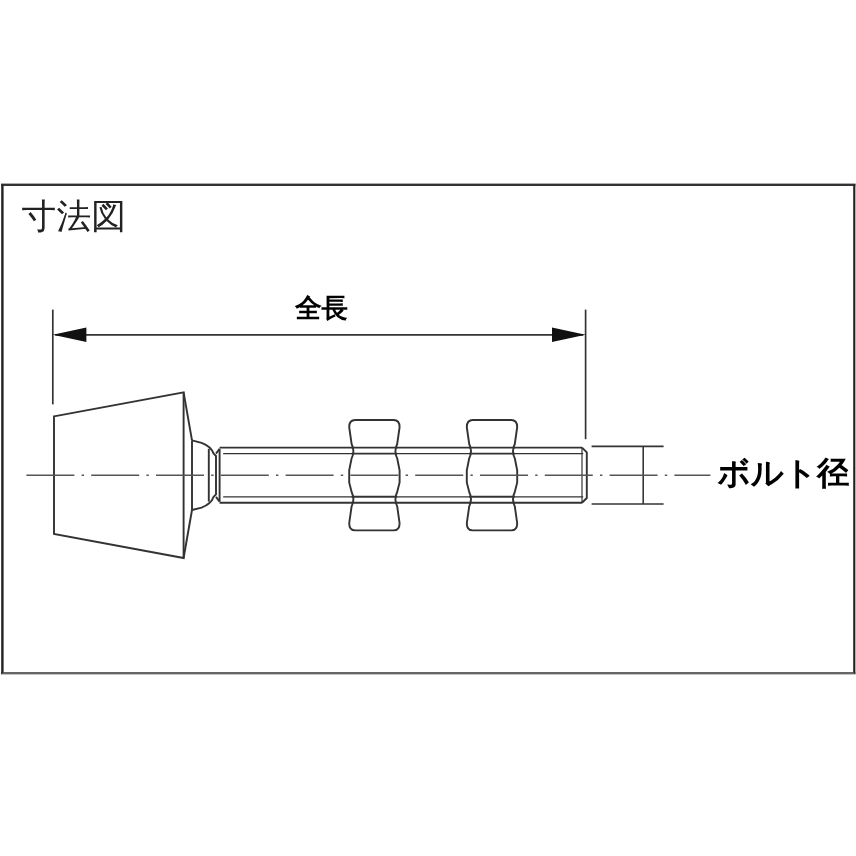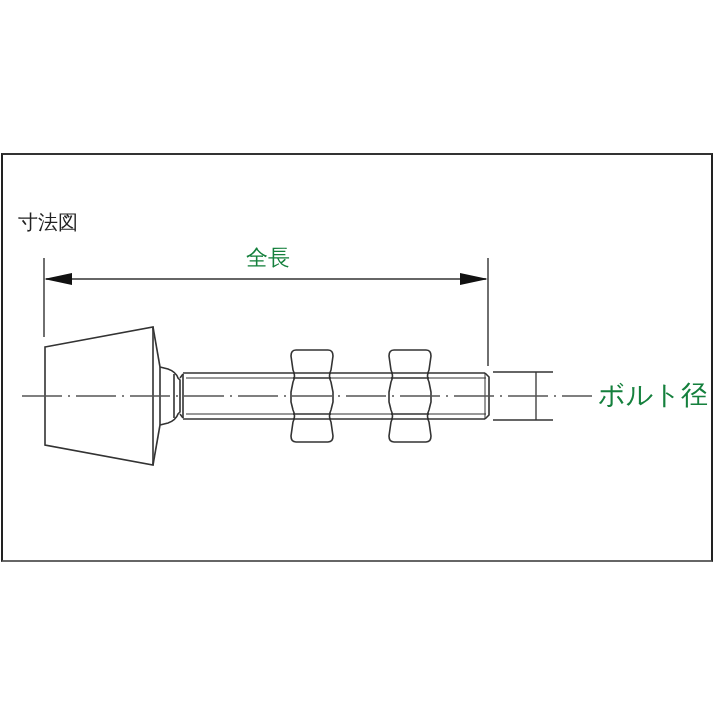--- a/index.html
+++ b/index.html
@@ -3,25 +3,25 @@
 <meta charset="utf-8">
 <style>
   html, body { margin: 0; padding: 0; background: #ffffff; }
   body { width: 713px; height: 713px; position: relative; overflow: hidden; font-family: "DejaVu Sans", sans-serif; }
   #frame {
     position: absolute; left: 1px; top: 153px; width: 708px; height: 405px;
     border: 2px solid #222; border-top-color: #333; border-bottom-color: #666;
     background: #fff;
   }
   #title {
-    position: absolute; left: 18px; top: 166px; font-size: 20px; color: #222;
-    letter-spacing: 0px; line-height: 1; margin-top: 46px;
+    position: absolute; left: 18px; top: 166px; font-size: 29px; color: #222;
+    letter-spacing: 0px; line-height: 1;
   }
   #drawing { position: absolute; left: 0; top: 0; }
-  .lbl { position: absolute; color: #15803d; line-height: 1; white-space: nowrap; }
+  .lbl { position: absolute; color: #000000; line-height: 1; white-space: nowrap; font-weight: bold; }
   #overall-label { left: 246px; top: 247px; font-size: 22px; }
   #bolt-label { left: 598px; top: 381px; font-size: 27px; }
 </style>
 </head>
 <body>
 
 <div id="frame"></div>
 
 <div id="title">寸法図</div>
 

